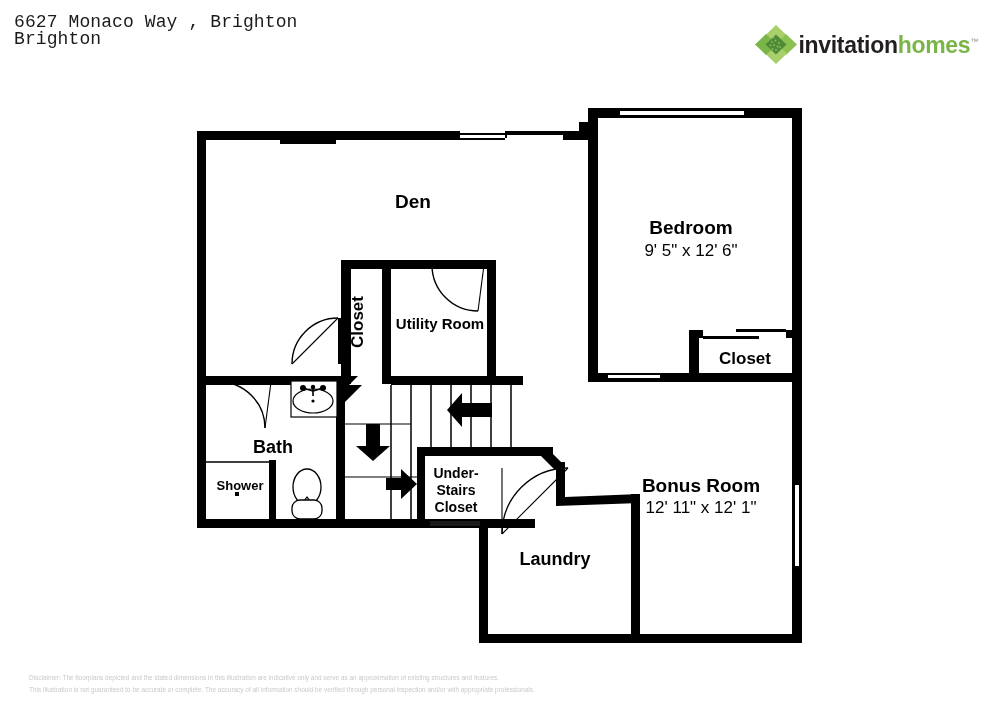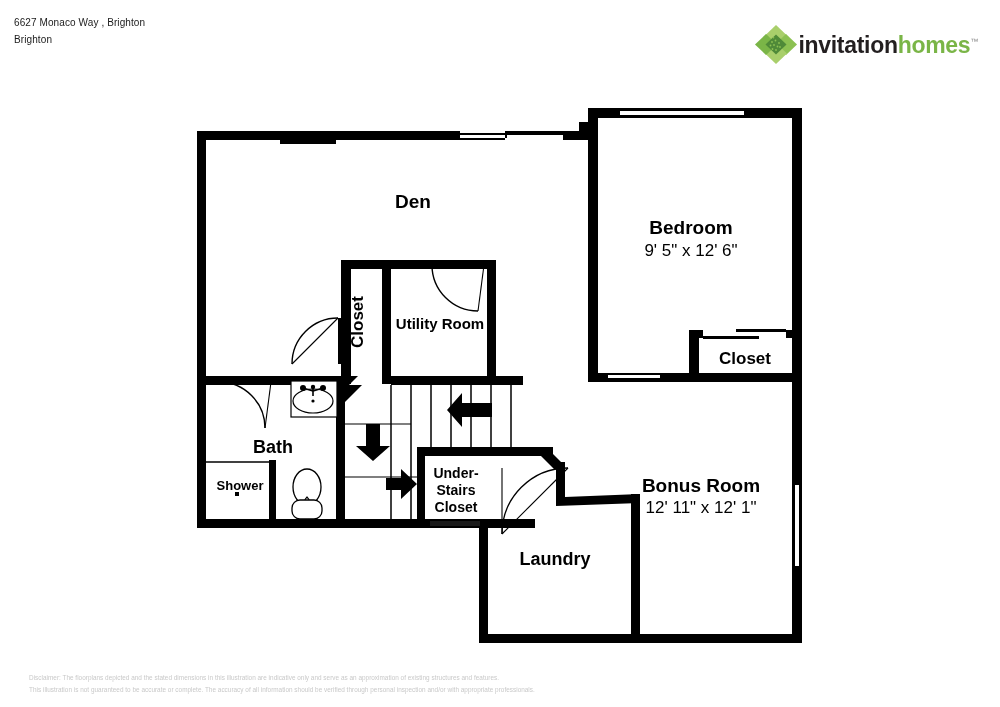--- a/index.html
+++ b/index.html
@@ -19,24 +19,25 @@
     left: 0; top: 0;
     width: 1000px;
     height: 707px;
     background: #ffffff;
   }
   
   #header-address {
     position: absolute;
     left: 14px;
     top: 14px;
-    font-size: 10px;
+    font-size: 18px;
     line-height: 17px;
     color: #1b1b1b;
     letter-spacing: 0.1px;
+    font-family: Liberation Mono, monospace;
   }
   #header-address div { white-space: pre; }
 
   
   #logo {
     position: absolute;
     right: 22px;
     top: 24px;
     height: 42px;
     display: flex;

